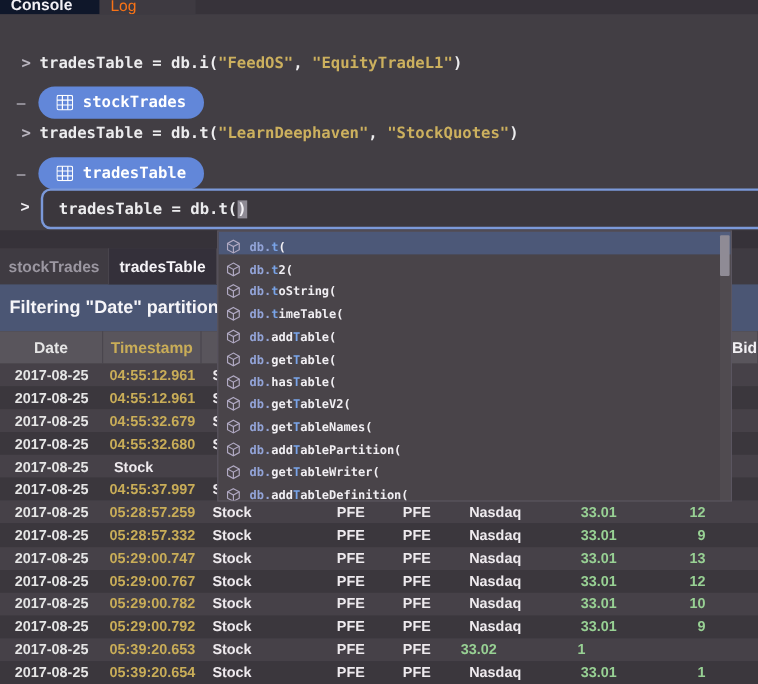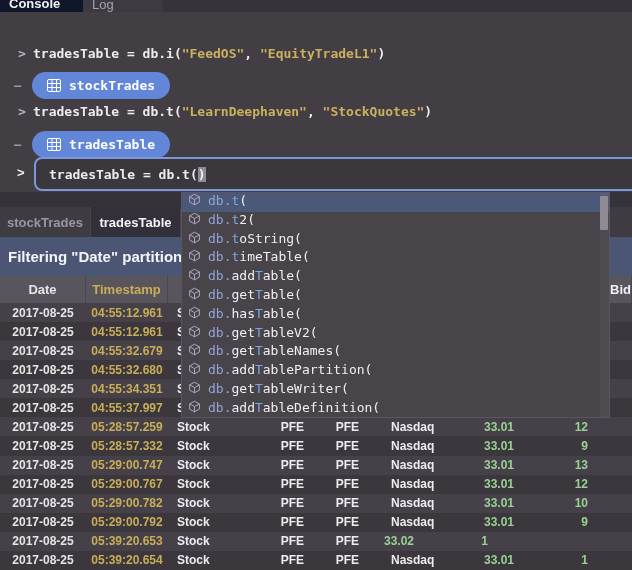--- a/index.html
+++ b/index.html
@@ -4,21 +4,21 @@
 <style>
   * { margin:0; padding:0; box-sizing:border-box; }
   html,body { width:632px; height:570px; }
   body { font-family:"Liberation Sans", sans-serif; background:#413d43; overflow:hidden; }
   .screen { position:relative; width:632px; height:570px; overflow:hidden; background:#423e44; }
 
   
   .top-strip { position:absolute; top:0; left:0; width:632px; height:12px; background:#37333a; overflow:hidden; display:flex; }
   .tab-console { width:83px; height:12px; background:#0f172a; color:#f2f0f4; font-weight:bold; font-size:13px; padding-left:9px; }
   .tab-console span { position:relative; top:-4px; display:block; }
-  .tab-log { width:80px; height:12px; background:#3e3a41; color:#a3a3a3; font-size:13px; padding-left:9px; }
+  .tab-log { width:80px; height:12px; background:#3e3a41; color:#f97316; font-size:13px; padding-left:9px; }
   .tab-log span { position:relative; top:-3px; display:block; }
 
   
   .console { position:absolute; top:12px; left:0; width:632px; height:180px; background:#423e44; font-family:"DejaVu Sans Mono", monospace; }
   .cline { position:absolute; left:0; width:632px; height:20px; font-size:13px; font-weight:bold; color:#ececee; white-space:pre; }
   .cline .prompt { display:inline-block; width:15px; margin-left:18px; color:#b9b5bf; font-weight:bold; }
   .cline .str { color:#ccb05e; }
   .collapse { position:absolute; left:14px; width:14px; color:#9b97a1; font-size:12px; font-weight:bold; }
   .pill { position:absolute; left:32px; width:138px; height:27px; border-radius:14px; background:#6287d9; color:#fff;
           display:flex; align-items:center; padding-left:15px; gap:8px; font-size:13px; font-weight:bold;
@@ -53,21 +53,21 @@
   .c-exch { width:100px; padding-left:32px; color:#eeeaee; }
   .c-price { width:55px; justify-content:flex-end; text-align:right; color:#98d194; }
   .c-size { width:74px; justify-content:flex-end; text-align:right; color:#98d194; }
   .c-bidc { width:44px; padding-left:22px; color:#f2f0f4; overflow:hidden; }
   .trow > div, .thead > div { display:flex; height:100%; align-items:center; overflow:hidden; white-space:nowrap; }
   .trow > div { border-right:none; }
 
   
   .autocomplete { position:absolute; left:181px; top:192px; width:429px; height:226px; background:#494449;
                   border:1px solid #5a5560; z-index:20; font-family:"DejaVu Sans Mono", monospace; overflow:hidden; }
-  .ac-item { height:18.8px; display:flex; align-items:flex-start; padding-left:6px; gap:7px; font-size:13px; font-weight:normal;
+  .ac-item { height:18.8px; display:flex; align-items:flex-end; padding-left:6px; gap:7px; font-size:10px; font-weight:bold;
              color:#f0eef2; cursor:pointer; white-space:pre; }
   .ac-item.selected { background:#4c5878; }
   .ac-ns { color:#93a4d8; }
   .ac-match { color:#7aa5ea; }
   .ac-rest { color:#f0eef2; }
   .ac-scroll-track { position:absolute; right:0; top:0; width:9px; height:100%; background:rgba(255,255,255,0.04); }
   .ac-scroll-thumb { position:absolute; right:1px; top:3px; width:8px; height:34px; background:#8f8b95; border-radius:1px; cursor:pointer; }
   .ac-icon { flex:0 0 auto; display:flex; align-items:center; }
 </style>
 </head>
@@ -176,21 +176,20 @@
           <div class="c-ts">04:55:32.680</div>
           <div class="c-sec">Stock</div>
           <div class="c-sym"></div>
           <div class="c-usym"></div>
           <div class="c-exch"></div>
           <div class="c-price"></div>
           <div class="c-size"></div>
         </div>
         <div class="trow odd">
           <div class="c-date">2017-08-25</div>
-          <div class="c-ts">04:55:34.351</div>
           <div class="c-sec">Stock</div>
           <div class="c-sym"></div>
           <div class="c-usym"></div>
           <div class="c-exch"></div>
           <div class="c-price"></div>
           <div class="c-size"></div>
         </div>
         <div class="trow even">
           <div class="c-date">2017-08-25</div>
           <div class="c-ts">04:55:37.997</div>

